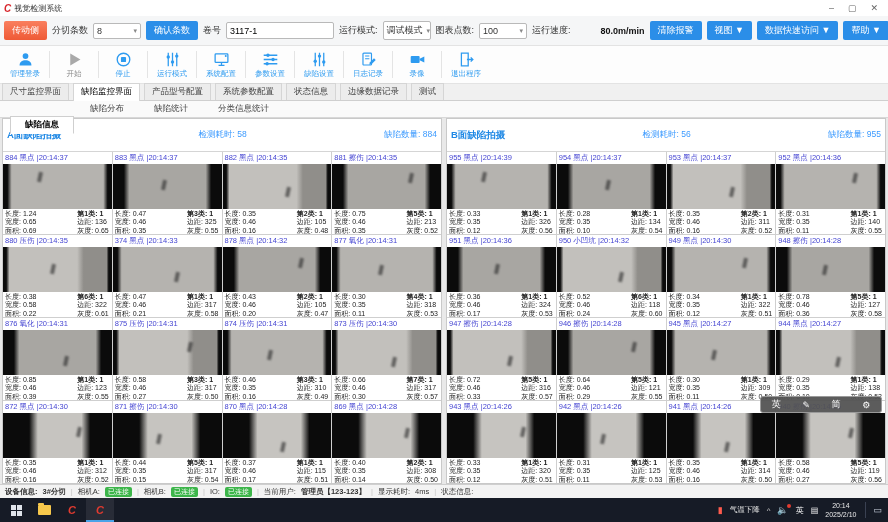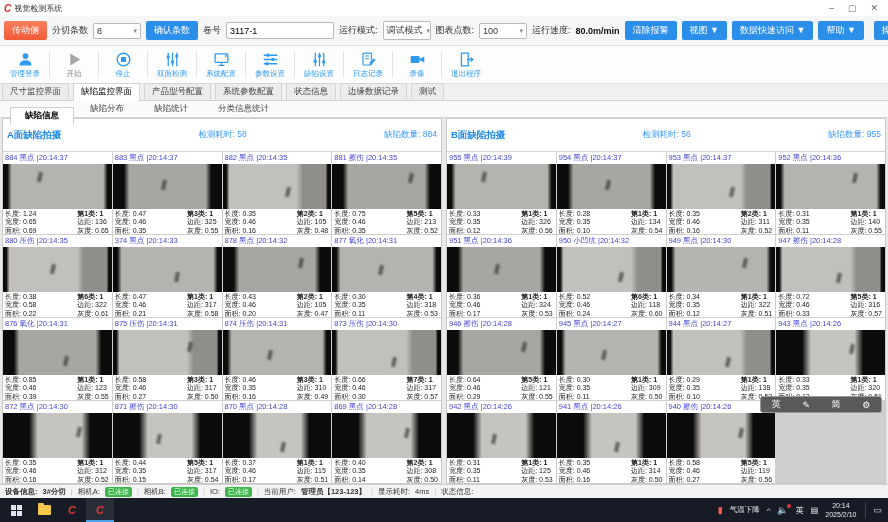--- a/index.html
+++ b/index.html
@@ -16,38 +16,38 @@
 
   
   .toolbar1 { height:30px; background:#f5f6f7; border-bottom:1px solid #e3e3e3; display:flex; align-items:center; gap:5px; padding:0 4px; flex:none; font-size:9px; color:#333; }
   .btn { border-radius:2px; color:#fff; font-size:9px; padding:3px 8px; white-space:nowrap; cursor:pointer; }
   .btn-red { background:linear-gradient(#f97f5e,#ef5a36); }
   .btn-blue { background:#2b8ee8; }
   .lbl { white-space:nowrap; }
   .select { background:#fff; border:1px solid #b9b9b9; border-radius:2px; padding:2px 3px; display:flex; align-items:center; gap:4px; font-size:9px; min-width:48px; white-space:nowrap; }
   .select .arr { color:#888; font-size:7px; margin-left:auto; }
   .txtinput { background:#fff; border:1px solid #b9b9b9; border-radius:2px; height:17px; width:108px; font-size:9px; padding:0 3px; font-family:"Liberation Sans",sans-serif; }
-  .speedval { font-weight:bold; color:#111; }
+  .speedval { font-weight:bold; color:#111;margin-left:25px; }
   .spacer { flex:1; }
 
   
   .toolbar2 { height:38px; background:#fdfdfd; border-bottom:1px solid #e3e3e3; display:flex; align-items:stretch; padding:0 2px; flex:none; }
   .tool-btn { width:46px; display:flex; flex-direction:column; align-items:center; justify-content:center; gap:1px; cursor:pointer; }
   .tool-btn svg { width:17px; height:17px; }
   .tool-btn .tlabel { font-size:7.5px; color:#2e9bf0; white-space:nowrap; }
   .tool-btn.disabled .tlabel { color:#8a8a8a; }
   .vsep { width:1px; background:#e4e4e4; margin:5px 1px; }
 
   
   .tabs { height:17px; background:#f0f0f0; display:flex; align-items:flex-end; padding:0 2px; gap:4px; flex:none; border-bottom:1px solid #cfcfcf; }
   .tab { font-size:8.5px; color:#444; padding:2px 7px; background:#ececec; border:1px solid #d5d5d5; border-bottom:none; cursor:pointer; white-space:nowrap; }
   .tab.active { background:#fff; color:#000; position:relative; top:1px; padding-bottom:3px; }
   .subtabs { height:17px; background:#fafafa; display:flex; align-items:flex-end; padding:0 10px; gap:2px; flex:none; border-bottom:1px solid #d8d8d8; }
   .subtab { font-size:8.5px; color:#444; padding:2px 14px; cursor:pointer; white-space:nowrap; }
-  .subtab.active { background:#fff; border:1px solid #cfcfcf; border-bottom:1px solid #fff; font-weight:bold; position:relative; top:8px; color:#000; }
+  .subtab.active { background:#fff; border:1px solid #cfcfcf; border-bottom:1px solid #fff; font-weight:bold; position:relative; top:17px; color:#000; }
 
   
   .panels { flex:1; display:flex; gap:4px; padding:0 2px; background:#e9e9e9; min-height:0; }
   .panel { flex:1; background:#fff; border:1px solid #c9c9c9; display:flex; flex-direction:column; min-width:0; }
   .panel-head { height:15px; display:flex; align-items:center; padding:16px 4px; border-bottom:1px solid #d5d5d5; flex:none;gap:43px; }
   .panel-title { color:#1e88e5; font-size:9.5px; font-weight:bold; }
   .panel-elapsed { color:#3d9bff; font-size:8.5px; margin:16px auto; }
   .panel-count { color:#3d9bff; font-size:8.5px; }
   .grid { flex:1; display:grid; grid-template-columns:repeat(4,1fr); grid-template-rows:repeat(4,1fr); gap:1px; background:#cfcfcf; min-height:0; }
 
@@ -163,21 +163,21 @@
     <div class="vsep"></div>
     <div class="tool-btn">
       <svg viewBox="0 0 20 20">
           <g stroke="#2e9bf0" stroke-width="1.5">
             <path d="M5 2v16M10 2v16M15 2v16"></path>
           </g>
           <circle cx="5" cy="7" r="2" fill="#2e9bf0"></circle>
           <circle cx="10" cy="13" r="2" fill="#2e9bf0"></circle>
           <circle cx="15" cy="6" r="2" fill="#2e9bf0"></circle>
         </svg>
-      <span class="tlabel">双面检测</span>
+      <span class="tlabel">运行模式</span>
     </div>
     <div class="vsep"></div>
     <div class="tool-btn">
       <svg viewBox="0 0 20 20">
           <rect x="2.5" y="3.5" width="15" height="10" rx="1" fill="none" stroke="#2e9bf0" stroke-width="1.5"></rect>
           <path d="M10 13.5v3M6.5 17h7" stroke="#2e9bf0" stroke-width="1.5" fill="none"></path>
           <circle cx="15" cy="5.8" r="1.2" fill="#2e9bf0"></circle>
         </svg>
       <span class="tlabel">系统配置</span>
     </div>
@@ -717,20 +717,39 @@
         <div>米数: 0.36</div>
       </div>
       <div class="col">
         <div class="cls">第1类: 1</div>
         <div>边距: 322</div>
         <div>灰度: 0.51</div>
       </div>
     </div>
   </div>
 
+  <div class="cell">
+    <div class="cell-head">948 擦伤 |20:14:28</div>
+    <div class="cell-img v1">
+      <i class="defect-mark" style="left: 43%; top: 41%;"></i>
+    </div>
+    <div class="cell-info">
+      <div class="col">
+        <div>长度: 0.78</div>
+        <div>宽度: 0.46</div>
+        <div>面积: 0.36</div>
+        <div>米数: 0.36</div>
+      </div>
+      <div class="col">
+        <div class="cls">第5类: 1</div>
+        <div>边距: 127</div>
+        <div>灰度: 0.58</div>
+      </div>
+    </div>
+  </div>
 
   <div class="cell">
     <div class="cell-head">947 擦伤 |20:14:28</div>
     <div class="cell-img v2">
       <i class="defect-mark" style="left: 56%; top: 58%;"></i>
     </div>
     <div class="cell-info">
       <div class="col">
         <div>长度: 0.72</div>
         <div>宽度: 0.46</div>

